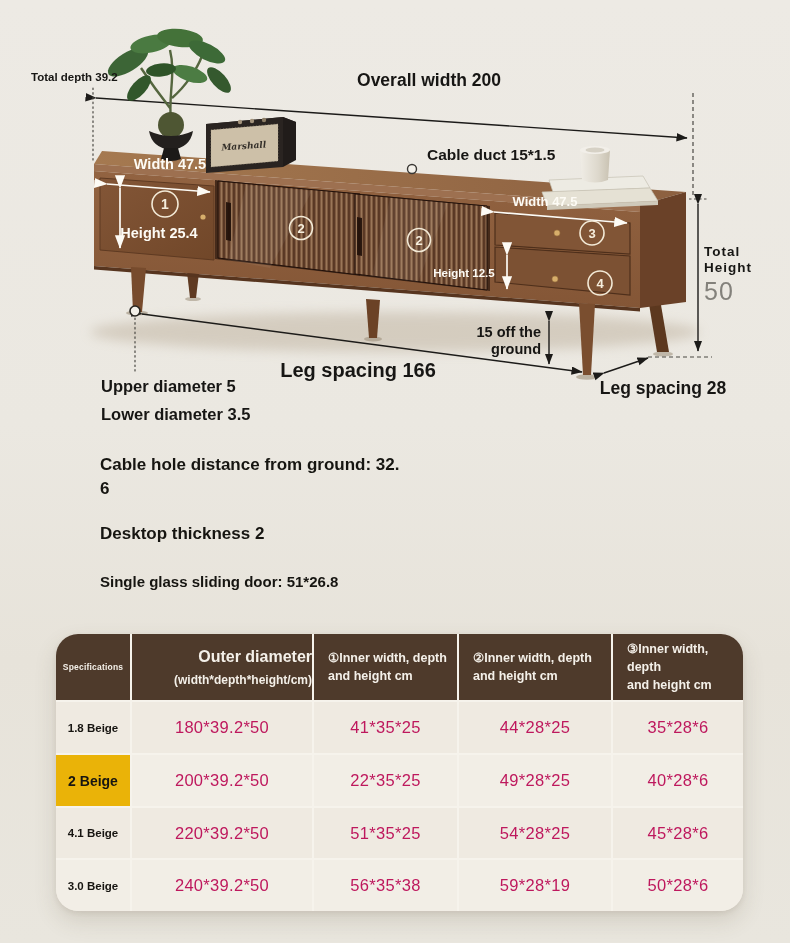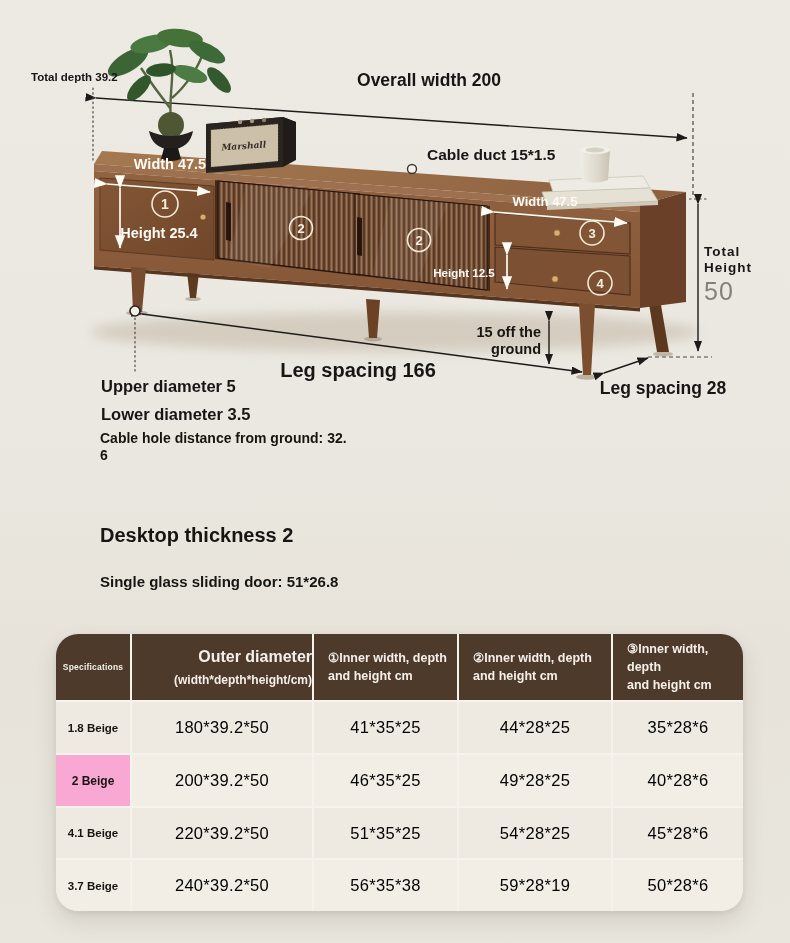--- a/index.html
+++ b/index.html
@@ -13,23 +13,23 @@
   .lbl{font-family:"Liberation Sans",sans-serif;font-weight:bold;fill:#171614;}
   .lbl-white{font-family:"Liberation Sans",sans-serif;font-weight:bold;fill:#fdfbf5;}
   .lbl-gray{font-family:"Liberation Sans",sans-serif;font-weight:normal;fill:#83817b;letter-spacing:1px;}
   .marker-circle{fill:none;stroke:#f3ead7;stroke-width:1.6px;}
   .marker-num{font-family:"Liberation Sans",sans-serif;font-weight:bold;fill:#f6eedd;}
   .dim{stroke:#1c1b19;stroke-width:1.4;fill:none;}
   .dim-thin{stroke:#4a4843;stroke-width:1.2;fill:none;}
   .dim-white{stroke:#fdfbf5;stroke-width:1.7;fill:none;}
   
   .note{position:absolute;left:100px;color:#161511;font-weight:bold;white-space:pre-line;}
-  .note-1{top:430px;font-size:14px;line-height:17px;}
+  .note-1{top:453px;font-size:17px;line-height:24px;}
   .note-2{top:496px;font-size:11.5px;}
-  .note-3{top:524px;font-size:20px;text-align:right;}
+  .note-3{top:524px;font-size:17px;text-align:right;}
   .note-4{top:553px;font-size:15px;margin-top:20px;}
   
   .spec-table{
     position:absolute;left:56px;top:634px;width:687px;height:277px;
     display:grid;grid-template-columns:74px 182px 145px 154px 132px;
     grid-template-rows:66px 53px 53px 52px 53px;
     border-radius:22px;overflow:hidden;
     box-shadow:0 10px 22px rgba(95,78,55,.16), 0 2px 5px rgba(95,78,55,.10);
     background:#efeae1;
   }
@@ -39,21 +39,21 @@
   }
   .th:first-child{border-left:none;}
   .th-spec{align-items:center;font-size:8.5px;font-weight:bold;letter-spacing:.2px;}
   .th-outer{align-items:flex-end;text-align:center;}
   .th-outer .big{font-size:16px;font-weight:bold;margin-bottom:7px;}
   .th-outer .small{font-size:12px;font-weight:bold;}
   .th-inner{padding-left:14px;font-size:12.5px;font-weight:bold;line-height:18px;white-space:pre-line;}
   .td{
     display:flex;align-items:center;justify-content:center;
     border-left:2px solid #f6f3ec;border-top:2px solid #f6f3ec;
-    color:#000000;font-size:16.5px;letter-spacing:.3px;
+    color:#be185d;font-size:16.5px;letter-spacing:.3px;
   }
   .td.first{border-left:none;}
   .td-spec{font-size:11.5px;font-weight:bold;letter-spacing:0;color:#171511;}
   .row-2 .td-spec{font-size:14.5px;}
   .row-odd .td{background:#efeae1;}
   .row-even .td{background:#f2eee6;}
 </style>
 </head>
 <body>
 
@@ -252,36 +252,36 @@
 
     <div style="display:contents" class="row-odd">
       <div class="td td-spec first" style="background:#efeae1">1.8 Beige</div>
       <div class="td" style="background:#efeae1">180*39.2*50</div>
       <div class="td" style="background:#efeae1">41*35*25</div>
       <div class="td" style="background:#efeae1">44*28*25</div>
       <div class="td" style="background:#efeae1">35*28*6</div>
     </div>
 
     <div style="display:contents" class="row-even row-2">
-      <div class="td td-spec first" style="background:#f9a8d4;font-size:12px">2 Beige</div>
+      <div class="td td-spec first" style="background:#eab308;font-size:14px">2 Beige</div>
       <div class="td" style="background:#f2eee6">200*39.2*50</div>
-      <div class="td" style="background:#f2eee6">46*35*25</div>
+      <div class="td" style="background:#f2eee6">22*35*25</div>
       <div class="td" style="background:#f2eee6">49*28*25</div>
       <div class="td" style="background:#f2eee6">40*28*6</div>
     </div>
 
     <div style="display:contents" class="row-odd">
       <div class="td td-spec first" style="background:#efeae1">4.1 Beige</div>
       <div class="td" style="background:#efeae1">220*39.2*50</div>
       <div class="td" style="background:#efeae1">51*35*25</div>
       <div class="td" style="background:#efeae1">54*28*25</div>
       <div class="td" style="background:#efeae1">45*28*6</div>
     </div>
 
     <div style="display:contents" class="row-even">
-      <div class="td td-spec first" style="background:#f2eee6">3.7 Beige</div>
+      <div class="td td-spec first" style="background:#f2eee6">3.0 Beige</div>
       <div class="td" style="background:#f2eee6">240*39.2*50</div>
       <div class="td" style="background:#f2eee6">56*35*38</div>
       <div class="td" style="background:#f2eee6">59*28*19</div>
       <div class="td" style="background:#f2eee6">50*28*6</div>
     </div>
   </div>
 </div>
 
 </body></html>

